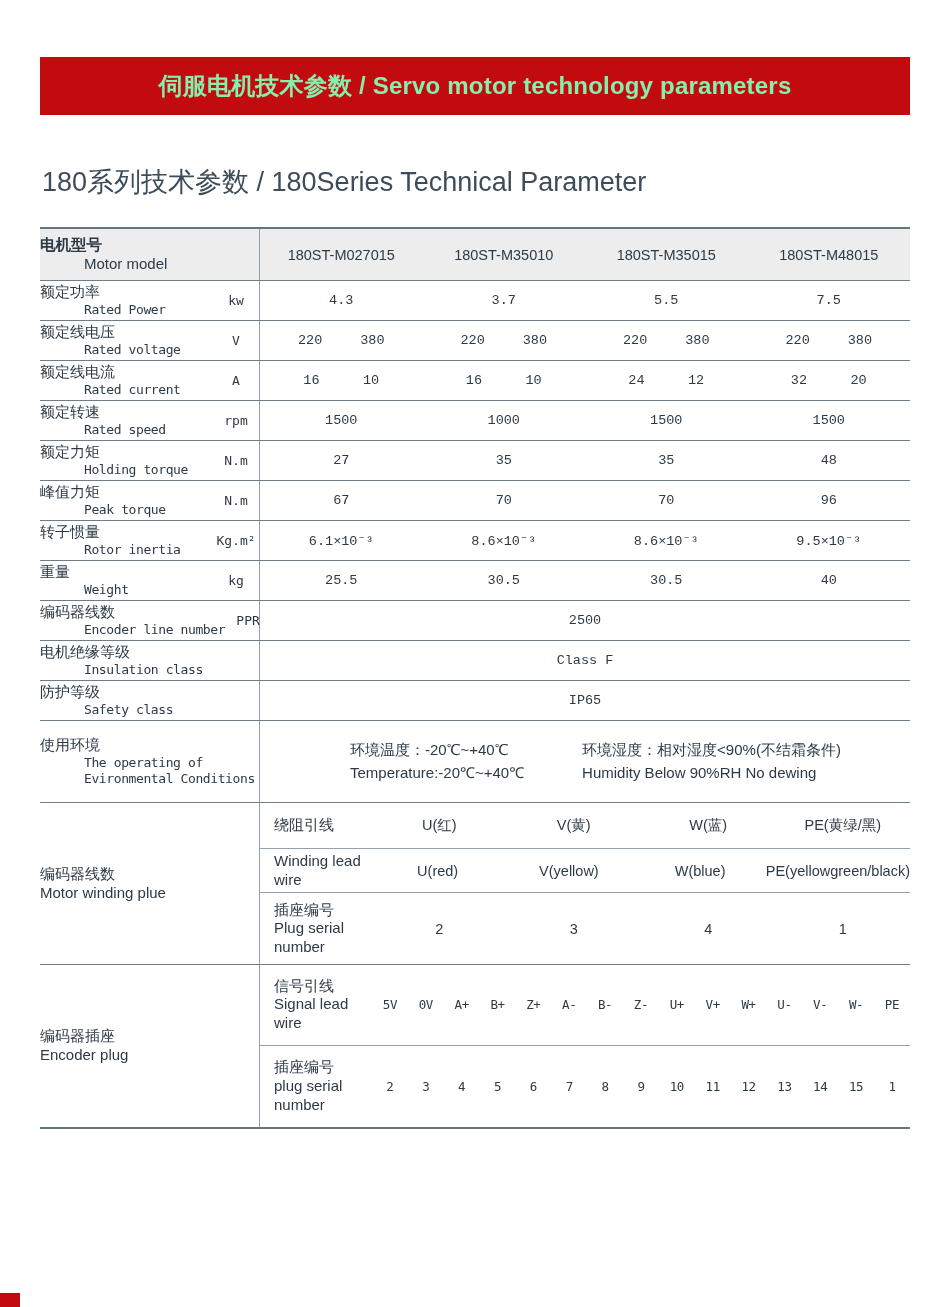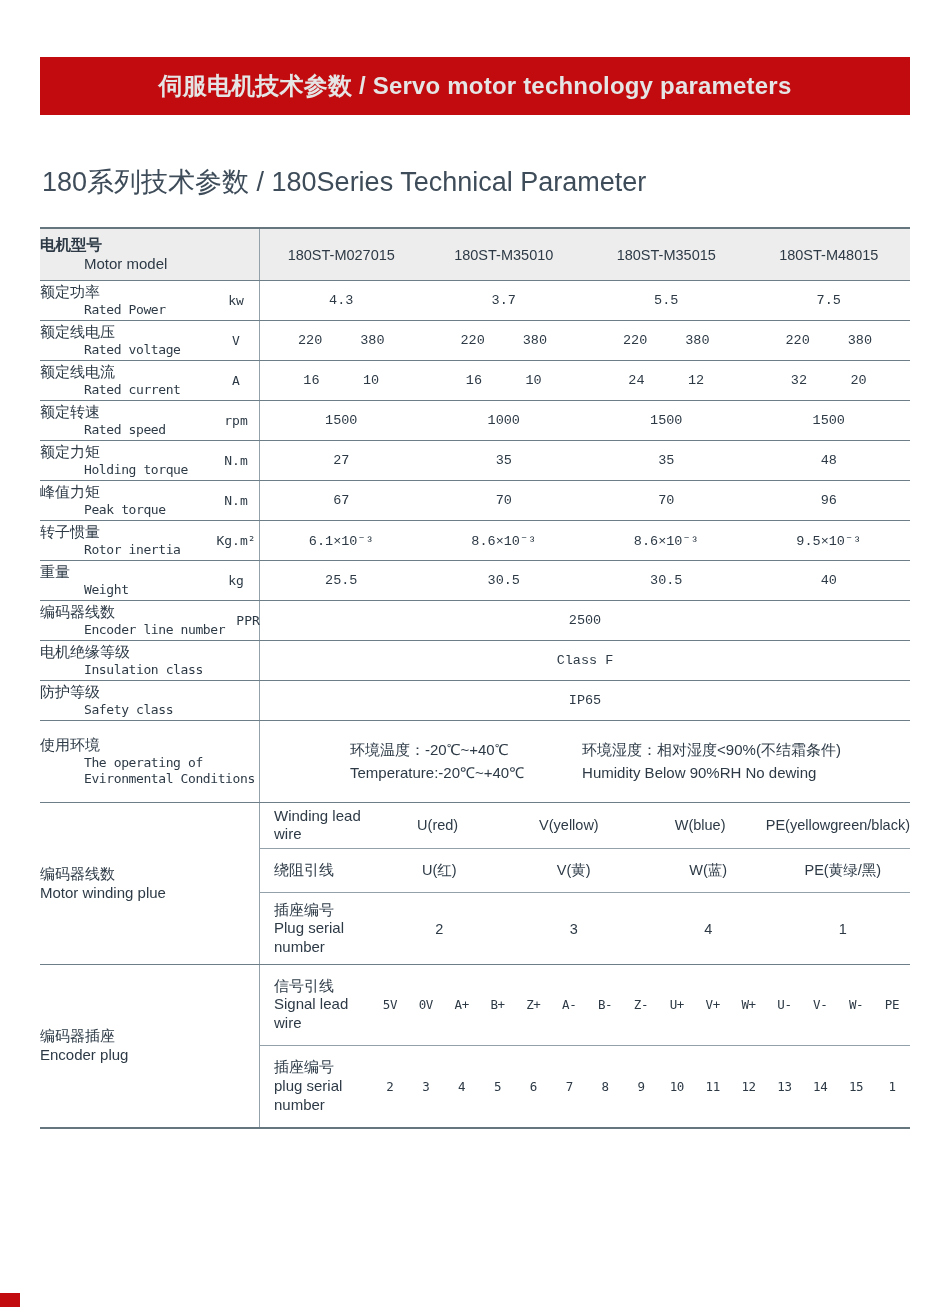--- a/index.html
+++ b/index.html
@@ -1,21 +1,21 @@
 <!DOCTYPE html>
 <html><head>
 <meta charset="utf-8">
 <style>
   *{box-sizing:border-box;margin:0;padding:0;}
   html,body{background:#ffffff;}
   .page{position:relative;width:950px;height:1307px;background:#ffffff;overflow:hidden;
         font-family:"Liberation Sans",sans-serif;color:#2d3a46;}
   .banner{position:absolute;left:40px;top:57px;width:870px;height:58px;background:#c10b0e;
           display:flex;align-items:center;justify-content:center;}
-  .banner span{color:#e5e5e5;font-weight:bold;font-size:24px;letter-spacing:0.2px;}
+  .banner span{color:#86efac;font-weight:bold;font-size:24px;letter-spacing:0.2px;}
   .title{position:absolute;left:42px;top:164px;font-size:27px;font-weight:normal;color:#3e4c59;}
   .table{position:absolute;left:40px;top:227px;width:870px;
          border-top:2px solid #65767f;border-bottom:2px solid #65767f;}
   .r{display:flex;width:100%;}
   .r + .r{border-top:1.5px solid #6e7e89;}
   .hdr{height:51px;background:#ededed;}
   .std{height:40px;}
   .henv{height:82px;}
   .sect1{height:162px;}
   .sect2{height:163px;}
@@ -291,38 +291,38 @@
     <div class="r sect1">
       <div class="lw">
         <div class="lab">
           <div class="zh">编码器线数</div>
           <div class="ens">Motor winding plue</div>
         </div>
       </div>
       <div class="sub">
         <div class="subrow sr45">
           <div class="subl">
+            <div class="zh">绕阻引线</div>
+          </div>
+          <div class="subvals">
+              <span class="li">U(红)</span>
+              <span class="li">V(黄)</span>
+              <span class="li">W(蓝)</span>
+              <span class="li">PE(黄绿/黑)</span>
+            </div>
+        </div>
+        <div class="subrow sr45">
+          <div class="subl">
             <div class="ens">Winding lead wire</div>
           </div>
           <div class="subvals">
               <span class="li">U(red)</span>
               <span class="li">V(yellow)</span>
               <span class="li">W(blue)</span>
               <span class="li">PE(yellowgreen/black)</span>
-            </div>
-        </div>
-        <div class="subrow sr45">
-          <div class="subl">
-            <div class="zh">绕阻引线</div>
-          </div>
-          <div class="subvals">
-              <span class="li">U(红)</span>
-              <span class="li">V(黄)</span>
-              <span class="li">W(蓝)</span>
-              <span class="li">PE(黄绿/黑)</span>
             </div>
         </div>
         <div class="subrow sr72">
           <div class="subl">
             <div class="zh">插座编号</div>
             <div class="ens">Plug serial number</div>
           </div>
           <div class="subvals">
               <span class="li">2</span>
               <span class="li">3</span>

